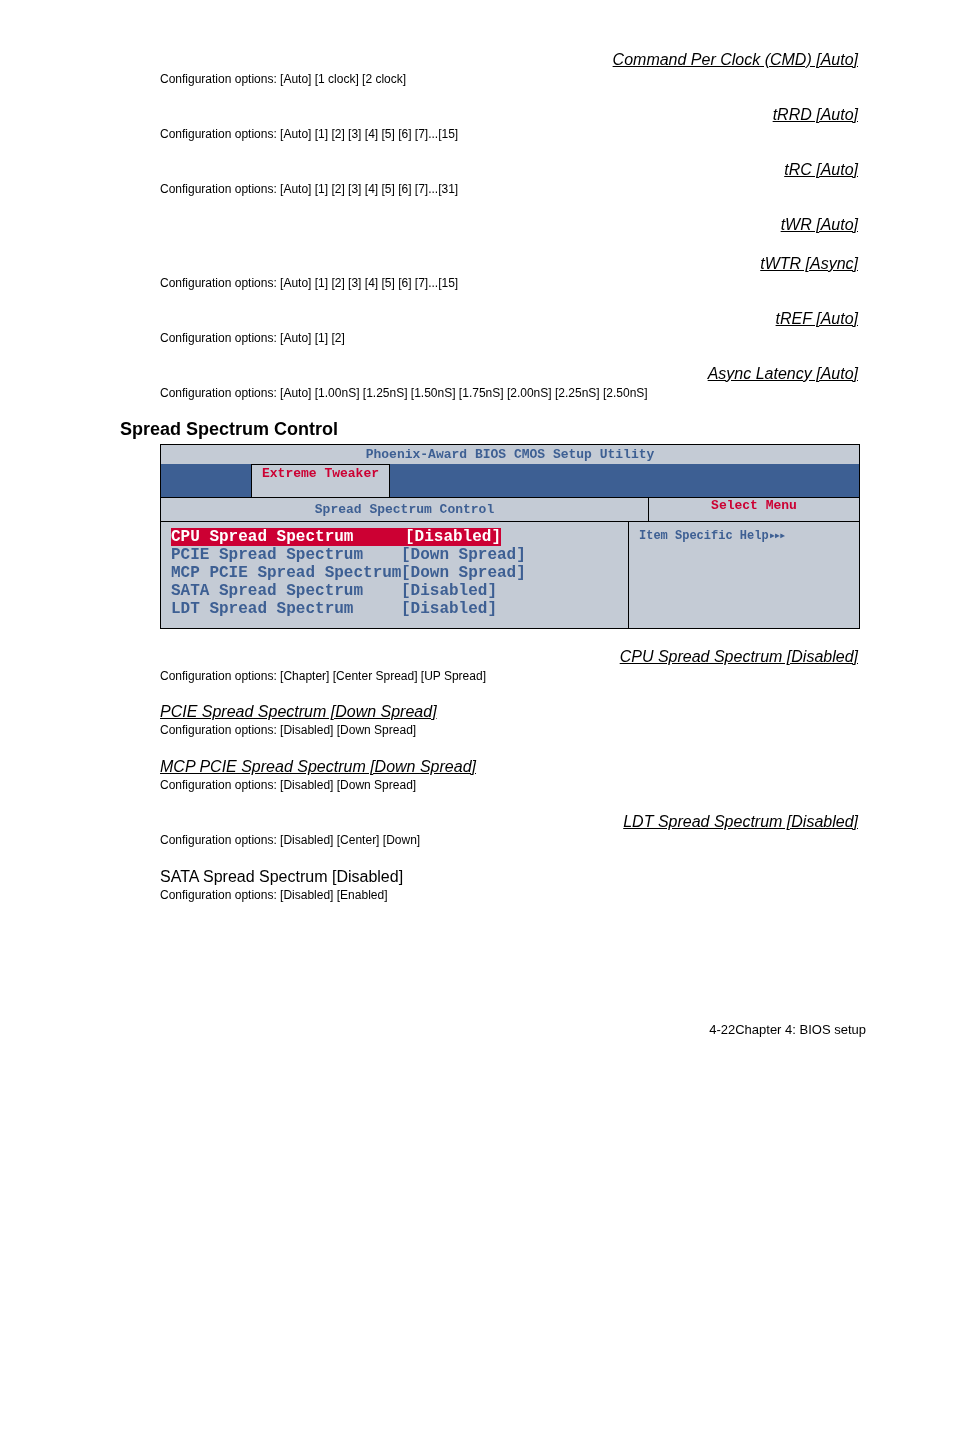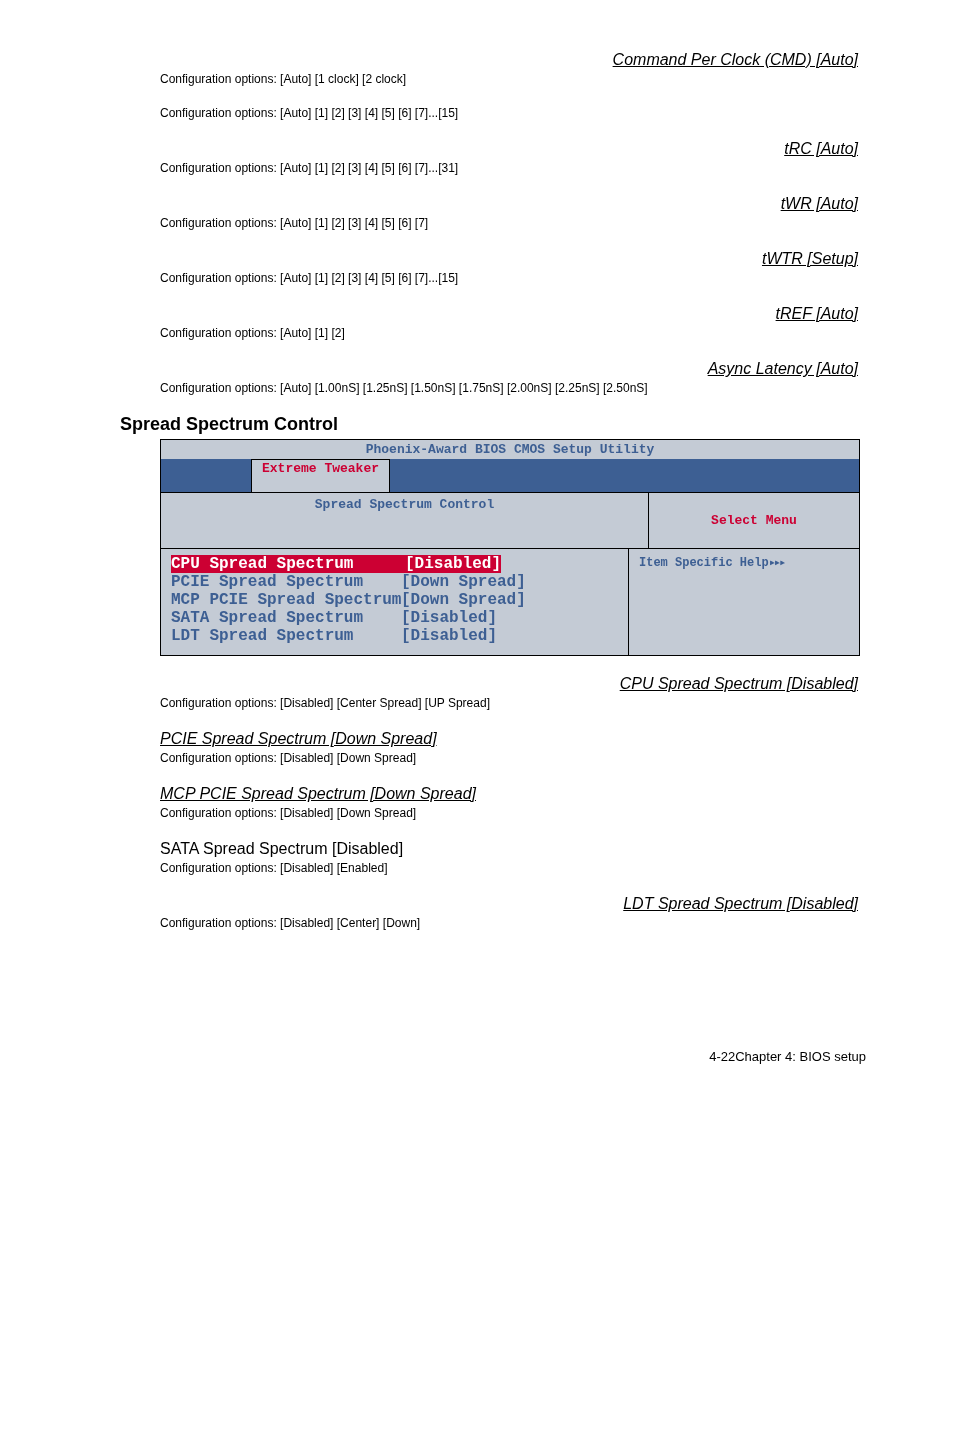--- a/index.html
+++ b/index.html
@@ -89,21 +89,21 @@
     border-right: 1px solid #000;
     border-bottom: 1px solid #000;
   }
   .bios-right-header {
     width: 210px;
     text-align: center;
     font-family: "Courier New", monospace;
     font-weight: bold;
     font-size: 13px;
     color: #cc0033;
-    padding: 20px 0;
+    padding: 0 0;
     border-bottom: 1px solid #000;
   }
   .bios-body {
     display: flex;
   }
   .bios-left {
     flex: 1;
     padding: 6px 10px 10px 10px;
     border-right: 1px solid #000;
     font-family: "Courier New", monospace;
@@ -157,35 +157,35 @@
 
 <div class="page">
 
   <div class="indent">
     <div class="block">
       <p class="option-title">Command Per Clock (CMD) [Auto]</p>
       <p class="option-desc">Configuration options: [Auto] [1 clock] [2 clock]</p>
     </div>
 
     <div class="block">
+      <p class="option-title">tRRD [Auto]</p>
       <p class="option-desc">Configuration options: [Auto] [1] [2] [3] [4] [5] [6] [7]...[15]</p>
     </div>
 
     <div class="block">
       <p class="option-title">tRC [Auto]</p>
       <p class="option-desc">Configuration options: [Auto] [1] [2] [3] [4] [5] [6] [7]...[31]</p>
     </div>
 
     <div class="block">
       <p class="option-title">tWR [Auto]</p>
-      <p class="option-desc">Configuration options: [Auto] [1] [2] [3] [4] [5] [6] [7]</p>
-    </div>
-
-    <div class="block">
-      <p class="option-title">tWTR [Setup]</p>
+    </div>
+
+    <div class="block">
+      <p class="option-title">tWTR [Async]</p>
       <p class="option-desc">Configuration options: [Auto] [1] [2] [3] [4] [5] [6] [7]...[15]</p>
     </div>
 
     <div class="block">
       <p class="option-title">tREF [Auto]</p>
       <p class="option-desc">Configuration options: [Auto] [1] [2]</p>
     </div>
 
     <div class="block">
       <p class="option-title">Async Latency [Auto]</p>
@@ -230,45 +230,45 @@
       </div>
       <div class="bios-right">
         <span>Item Specific Help</span><span class="arrowchars">▸▸▸</span>
       </div>
     </div>
   </div>
 
   <div class="indent">
     <div class="block">
       <p class="option-title">CPU Spread Spectrum [Disabled]</p>
-      <p class="option-desc">Configuration options: [Disabled] [Center Spread] [UP Spread]</p>
+      <p class="option-desc">Configuration options: [Chapter] [Center Spread] [UP Spread]</p>
     </div>
 
     <div class="block">
       <p style="margin:0;font-size:16px;line-height:1.3;">
         <span class="option-title" style="display:inline;">PCIE Spread Spectrum [Down Spread]</span>
       </p>
       <p class="option-desc">Configuration options: [Disabled] [Down Spread]</p>
     </div>
 
     <div class="block">
       <p style="margin:0;font-size:16px;line-height:1.3;">
         <span class="option-title" style="display:inline;">MCP PCIE Spread Spectrum [Down Spread]</span>
       </p>
       <p class="option-desc">Configuration options: [Disabled] [Down Spread]</p>
     </div>
 
     <div class="block">
+      <p class="option-title">LDT Spread Spectrum [Disabled]</p>
+      <p class="option-desc">Configuration options: [Disabled] [Center] [Down]</p>
+    </div>
+
+    <div class="block">
       <p style="margin:0;font-size:16px;line-height:1.3;">SATA Spread Spectrum [Disabled]</p>
       <p class="option-desc">Configuration options: [Disabled] [Enabled]</p>
-    </div>
-
-    <div class="block">
-      <p class="option-title">LDT Spread Spectrum [Disabled]</p>
-      <p class="option-desc">Configuration options: [Disabled] [Center] [Down]</p>
     </div>
   </div>
 
 </div>
 
 <div class="footer">
   <span>4-22</span>
   <span>Chapter 4: BIOS setup</span>
 </div>
 

